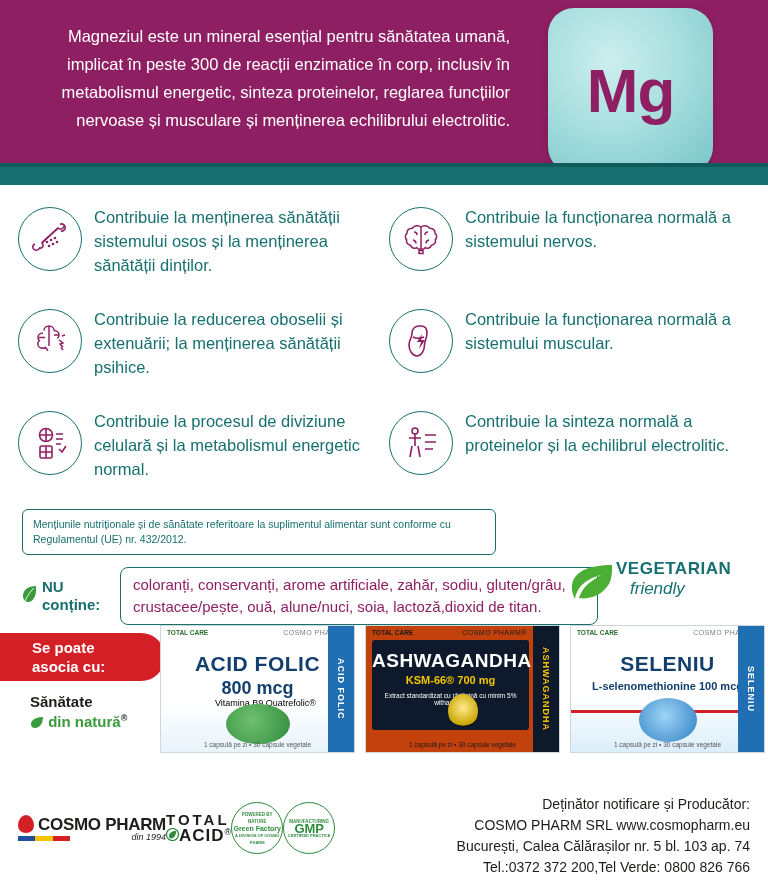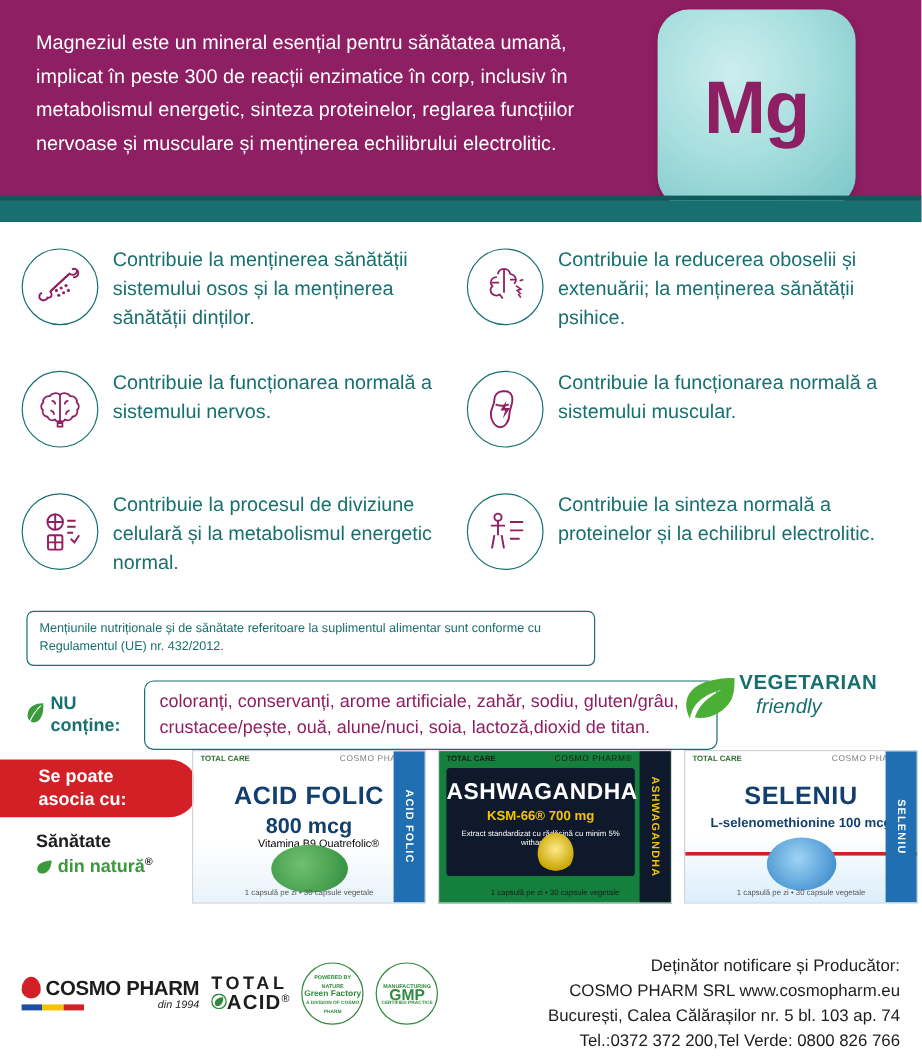--- a/index.html
+++ b/index.html
@@ -19,20 +19,21 @@
     background:#8f1f63;
     color:#ffffff;
     overflow:hidden;
   }
   .header-text {
     position:absolute;
     left:30px; top:22px;
     width:480px;
     font-size:16.5px;
     line-height:28px;
+    text-align:right;
   }
   .header-text p { margin:0; }
 
   .pill-wrap {
     position:absolute;
     right:55px; top:8px;
     width:165px; height:165px;
   }
   .pill {
     width:165px; height:165px;
@@ -237,21 +238,21 @@
   .p1 .psub { color:#123f6e; }
   .p1 .side { background:#1f6fb2; }
   .p1 .side span { color:#fff; }
   .p1 .blob {
     position:absolute; left:50%; transform:translateX(-50%);
     bottom:8px; width:64px; height:40px; border-radius:50%;
     background:radial-gradient(circle at 40% 40%, #6fc06f, #2f8b3c);
   }
 
   
-  .p2 { background:#15803d; }
+  .p2 { background:#c2410c; }
   .p2 .inner {
     position:absolute; left:6px; right:30px; top:14px; bottom:22px;
     background:#0e1a2b; border-radius:3px;
   }
   .p2 .ptitle { color:#ffffff; top:24px; right:30px; left:6px; font-size:19px; }
   .p2 .psub { color:#f5c400; top:48px; right:30px; left:6px; font-size:11px; }
   .p2 .psub2 { color:#ffffff; top:66px; right:30px; left:6px; font-size:6.5px; }
   .p2 .side { background:#0e1a2b; }
   .p2 .side span { color:#f5c400; }
   .p2 .figure {
@@ -281,21 +282,21 @@
   
   .footer {
     position:absolute;
     left:0; bottom:0; width:100%;
     height:108px;
     padding:12px 18px 0 18px;
     display:flex;
     align-items:flex-start;
     justify-content:space-between;
   }
-  .footer-logos { display:flex; align-items:center; gap:10px; padding-top:12px;}
+  .footer-logos { display:flex; align-items:center; gap:0; padding-top:12px;}
   .cosmo-logo { line-height:1; }
   .cosmo-logo .cp {
     font-size:17px; font-weight:bold; color:#1d1d1b; letter-spacing:-0.3px;
   }
   .cosmo-logo .din {
     font-size:9px; color:#1d1d1b; text-align:right; font-style:italic;
   }
   .cosmo-mark {
     display:inline-block; width:16px; height:18px;
     background:#d32027; border-radius:50% 50% 50% 50%/60% 60% 40% 40%;
@@ -360,54 +361,54 @@
           <circle cx="16" cy="20" r="1.3"></circle>
             <circle cx="20" cy="18" r="1.3"></circle>
           <circle cx="24" cy="16" r="1.3"></circle>
             <circle cx="18" cy="24" r="1.3"></circle>
           <circle cx="22" cy="22" r="1.3"></circle>
             <circle cx="26" cy="20" r="1.3"></circle>
         </g>
       </svg>
     </div>
     <div class="benefit-text">Contribuie la menținerea sănătății sistemului osos și la menținerea sănătății dinților.</div>
+  </div>
+
+  <div class="benefit">
+    <div class="benefit-icon">
+      <svg width="38" height="32" viewBox="0 0 38 32">
+        <g fill="none" stroke="#8f1f63" stroke-width="1.5">
+          <path d="M19 4c-2.5-2.2-7-1.6-8.6 1.2C7 5 4.5 7.4 5 10.4c-2 1.4-2.3 4.6-.3 6.3-.9 2.6 1 5.4 3.9 5.6.7 2.6 3.9 3.8 6.2 2.3.9 1.6 3 2.1 4.2 1"></path>
+          <path d="M19 4c2.5-2.2 7-1.6 8.6 1.2 3.4-.2 5.9 2.2 5.4 5.2 2 1.4 2.3 4.6.3 6.3.9 2.6-1 5.4-3.9 5.6-.7 2.6-3.9 3.8-6.2 2.3-.9 1.6-3 2.1-4.2 1"></path>
+          <path d="M19 4v22"></path>
+          <path d="M12 9c2 0 3 1.5 3 3M26 9c-2 0-3 1.5-3 3M11 17c2 .5 3 2 3 3.6M27 17c-2 .5-3 2-3 3.6"></path>
+          <path d="M17 27.5h4v3h-4z"></path>
+        </g>
+      </svg>
+    </div>
+    <div class="benefit-text">Contribuie la funcționarea normală a sistemului nervos.</div>
   </div>
 
   <div class="benefit">
     <div class="benefit-icon">
       <svg width="36" height="34" viewBox="0 0 36 34">
         <g fill="none" stroke="#8f1f63" stroke-width="1.5">
           <path d="M11 9c-3 0-5 2-5 4.5 0 1.2.5 2.2 1.3 3-1 .8-1.5 1.9-1.5 3.2 0 2.6 2.2 4.6 5 4.6 1 0 2-.3 2.8-.8l2.4 3.2"></path>
           <path d="M12 6.5C12 4 14.2 2 17 2s5 2 5 4.5"></path>
           <path d="M22 6.5c2.8 0 5 2 5 4.6 0 1.3-.6 2.5-1.6 3.3"></path>
           <path d="M17 2v20"></path>
           <path d="M7 13.5h6M22 11h5"></path>
         </g>
         <g fill="none" stroke="#8f1f63" stroke-width="1.4">
           <path d="M27 16l4 3-3 1 3 3"></path>
           <path d="M30 12l3-1M29 23l2 3"></path>
         </g>
       </svg>
     </div>
     <div class="benefit-text">Contribuie la reducerea oboselii și extenuării; la menținerea sănătății psihice.</div>
-  </div>
-
-  <div class="benefit">
-    <div class="benefit-icon">
-      <svg width="38" height="32" viewBox="0 0 38 32">
-        <g fill="none" stroke="#8f1f63" stroke-width="1.5">
-          <path d="M19 4c-2.5-2.2-7-1.6-8.6 1.2C7 5 4.5 7.4 5 10.4c-2 1.4-2.3 4.6-.3 6.3-.9 2.6 1 5.4 3.9 5.6.7 2.6 3.9 3.8 6.2 2.3.9 1.6 3 2.1 4.2 1"></path>
-          <path d="M19 4c2.5-2.2 7-1.6 8.6 1.2 3.4-.2 5.9 2.2 5.4 5.2 2 1.4 2.3 4.6.3 6.3.9 2.6-1 5.4-3.9 5.6-.7 2.6-3.9 3.8-6.2 2.3-.9 1.6-3 2.1-4.2 1"></path>
-          <path d="M19 4v22"></path>
-          <path d="M12 9c2 0 3 1.5 3 3M26 9c-2 0-3 1.5-3 3M11 17c2 .5 3 2 3 3.6M27 17c-2 .5-3 2-3 3.6"></path>
-          <path d="M17 27.5h4v3h-4z"></path>
-        </g>
-      </svg>
-    </div>
-    <div class="benefit-text">Contribuie la funcționarea normală a sistemului nervos.</div>
   </div>
 
   <div class="benefit">
     <div class="benefit-icon">
       <svg width="34" height="36" viewBox="0 0 34 36">
         <g fill="none" stroke="#8f1f63" stroke-width="1.6">
           <path d="M17 3c4 0 6 3 6 7 0 5-2.5 8-2.5 12 0 5-3 11-7.5 11S5 27.5 5 22c0-5 3-7 3-12C8 6 11 3 15 3z"></path>
           <path d="M9 14c3 1.5 8 1.5 11 0"></path>
         </g>
         <path d="M18 11l-5 8h4l-2 7 6-9h-4z" fill="#8f1f63"></path>

